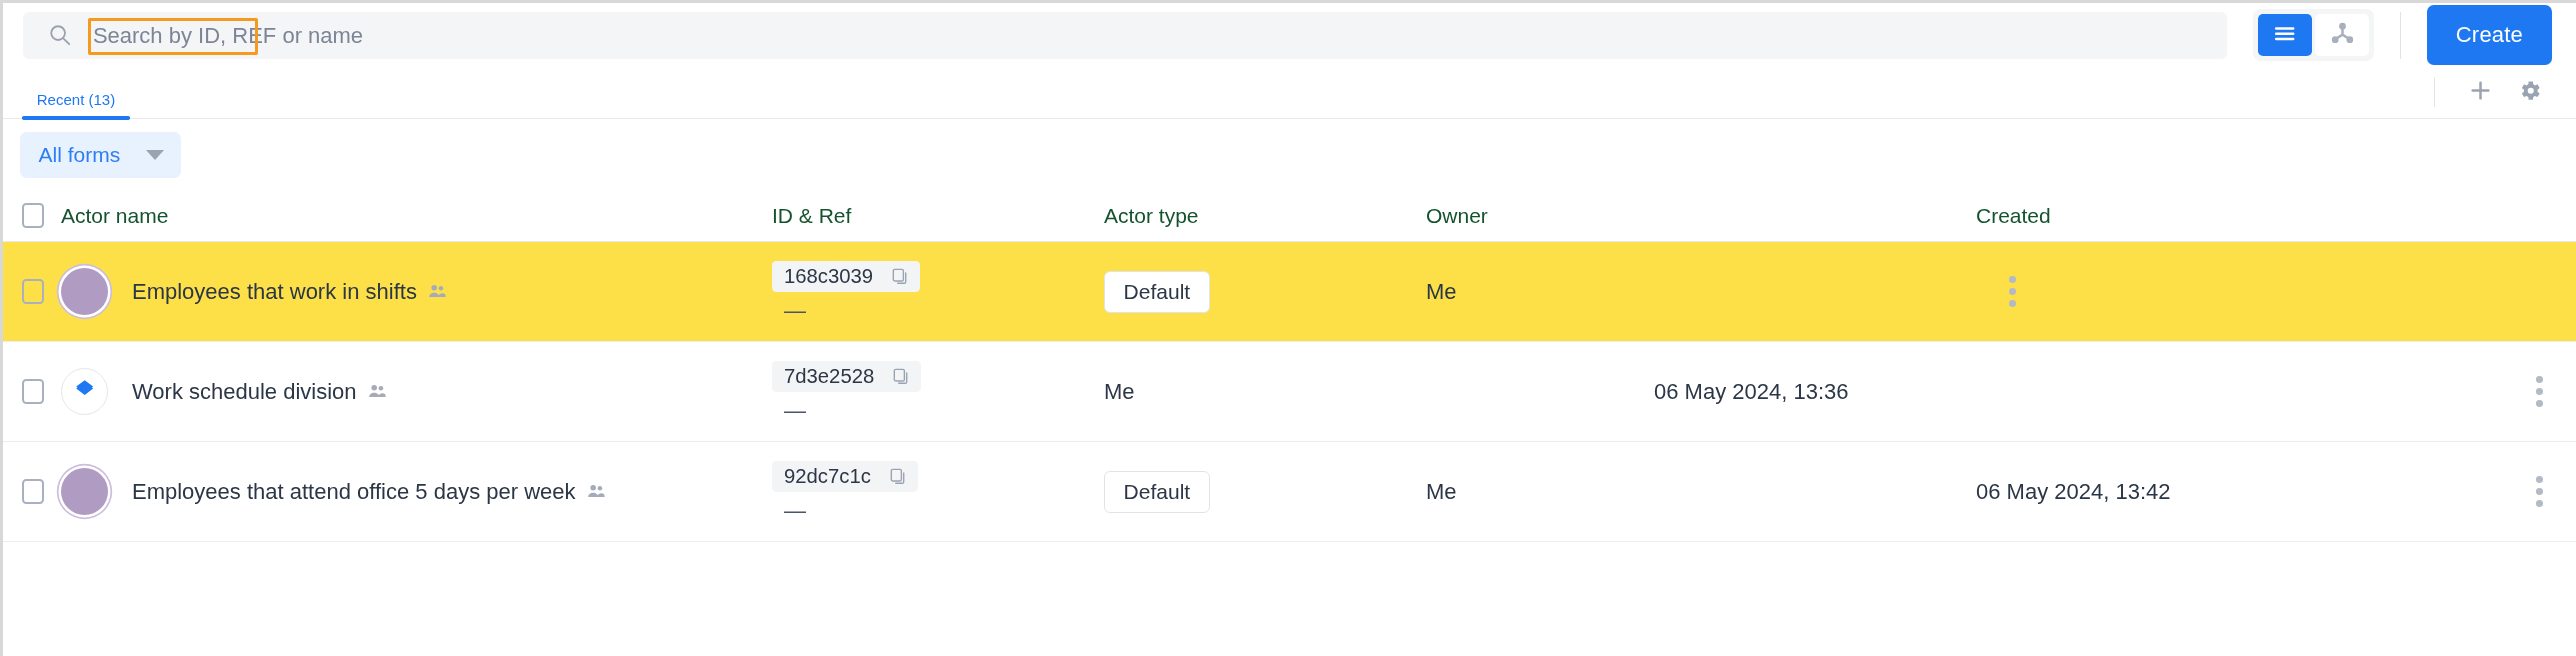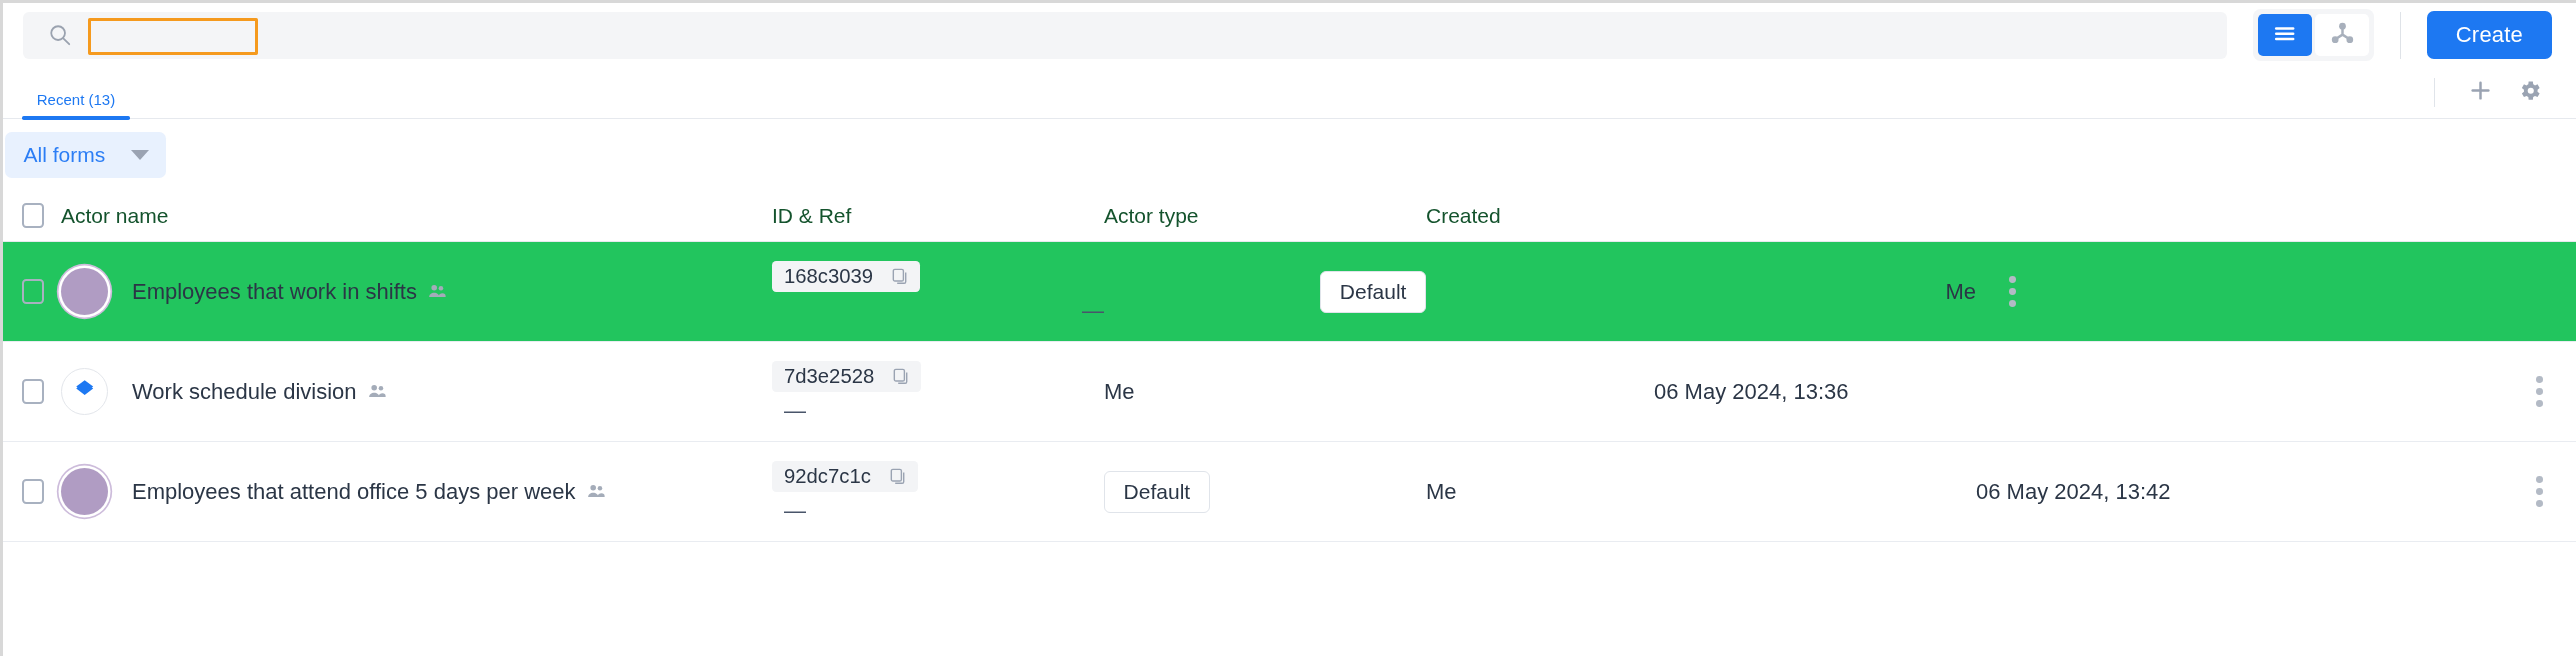--- a/index.html
+++ b/index.html
@@ -119,21 +119,21 @@
     background: #dfe3e8;
     margin: 0 25.4px;
   }
 
   .create-btn {
     flex: 0 0 auto;
     background: #1d78f2;
     color: #ffffff;
     border: 0;
     border-radius: 6.8px;
-    height: 48px;
+    height: 60px;
     padding: 0 29px;
     font-family: "Liberation Sans", sans-serif;
     font-size: 22px;
     cursor: pointer;
     letter-spacing: 0.2px;
   }
 
   
   .tabs-row {
     display: flex;
@@ -171,21 +171,21 @@
     border: 0; background: transparent; cursor: pointer;
     color: #9aa3b2;
     margin-left: 5.1px;
   }
 
   
   .filter-row {
     display: flex;
     align-items: center;
     height: 71px;
-    padding-left: 2px;
+    padding-left: 17px;
   }
   .filter-chip {
     display: inline-flex;
     align-items: center;
     gap: 25.4px;
     background: #e8f1fe;
     color: #2c7ef5;
     border: 0;
     border-radius: 6.8px;
     height: 46px;
@@ -217,21 +217,21 @@
   }
   .thead .cell {
     font-size: 21px;
     color: #14532d;
   }
 
   .tbody-row {
     height: 100px;
     border-bottom: 1.7px solid #e9ecf1;
   }
-  .tbody-row.highlight { background: #22c55e; text-align: right; }
+  .tbody-row.highlight { background: #fde047; }
 
   
   .c-check   { flex: 0 0 58px;  padding-left: 18.6px; display: flex; align-items: center; }
   .c-name    { flex: 0 0 711px; display: flex; align-items: center; gap: 0; }
   .c-id      { flex: 0 0 332px; }
   .c-type    { flex: 0 0 322px; }
   .c-owner   { flex: 0 0 550px; }
   .c-created { flex: 1 1 auto; }
   .c-menu    { flex: 0 0 73px; display: flex; align-items: center; justify-content: center; }
 
@@ -316,20 +316,21 @@
   <div class="searchbar-row">
 
     <div class="search-field">
       <span class="search-icon">
         <svg width="25.4" height="25.4" viewBox="0 0 24 24" fill="none" stroke="currentColor" stroke-width="1.7">
           <circle cx="10.5" cy="10.5" r="6.5"></circle>
             <line x1="15.4" y1="15.4" x2="21" y2="21" stroke-linecap="round"></line>
         </svg>
       </span>
       <div class="search-input-wrap">
+        <input class="search-input" type="text" placeholder="Search by ID, REF or name" value="" style="">
         <span class="search-highlight"></span>
       </div>
     </div>
 
     <div class="view-toggle">
       <button class="view-btn active">
         <span>
           <svg width="25.4" height="25.4" viewBox="0 0 24 24" stroke="#ffffff" stroke-width="2.4" stroke-linecap="round">
             <line x1="4" y1="7" x2="20" y2="7"></line>
               <line x1="4" y1="12" x2="20" y2="12"></line>
@@ -388,20 +389,21 @@
 
   <div class="table">
 
     <div class="trow thead">
       <div class="c-check">
         <span class="checkbox"></span>
       </div>
       <div class="c-name cell">Actor name</div>
       <div class="c-id cell">ID &amp; Ref</div>
       <div class="c-type cell">Actor type</div>
+      <div class="c-owner cell">Owner</div>
       <div class="c-created cell">Created</div>
       <div class="c-menu"></div>
     </div>
 
     <div class="trow tbody-row highlight">
       <div class="c-check">
         <span class="checkbox"></span>
       </div>
       <div class="c-name">
         <span class="avatar purple"></span>

